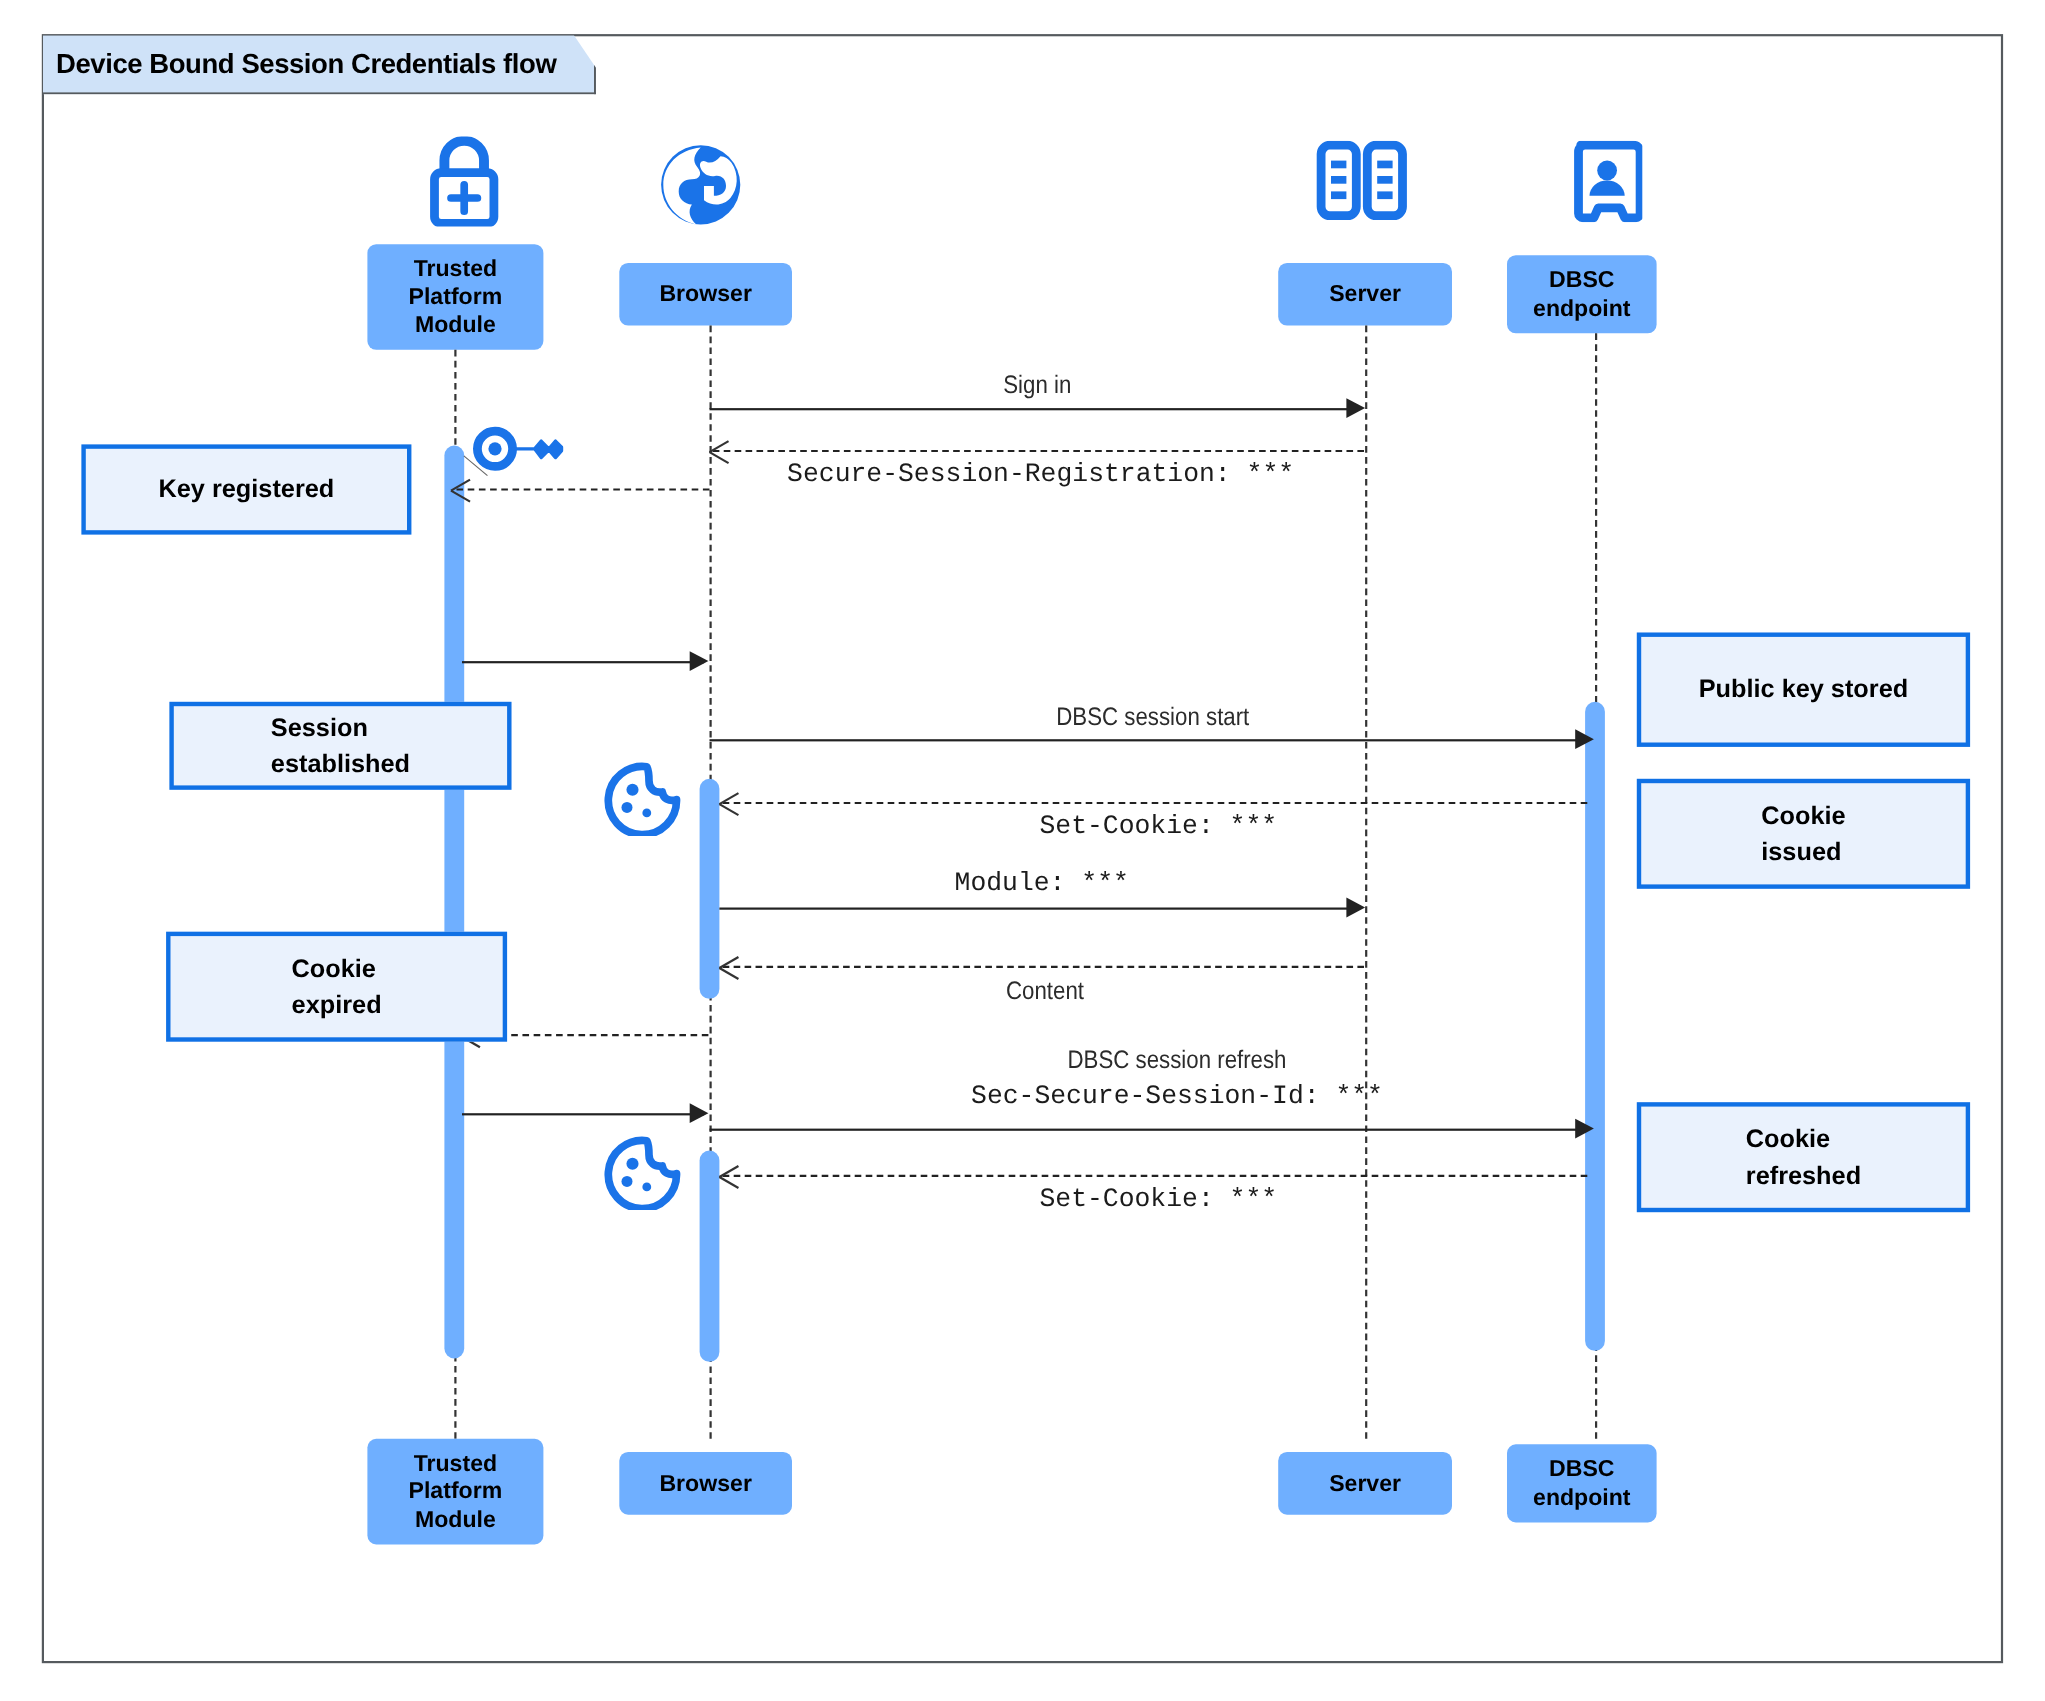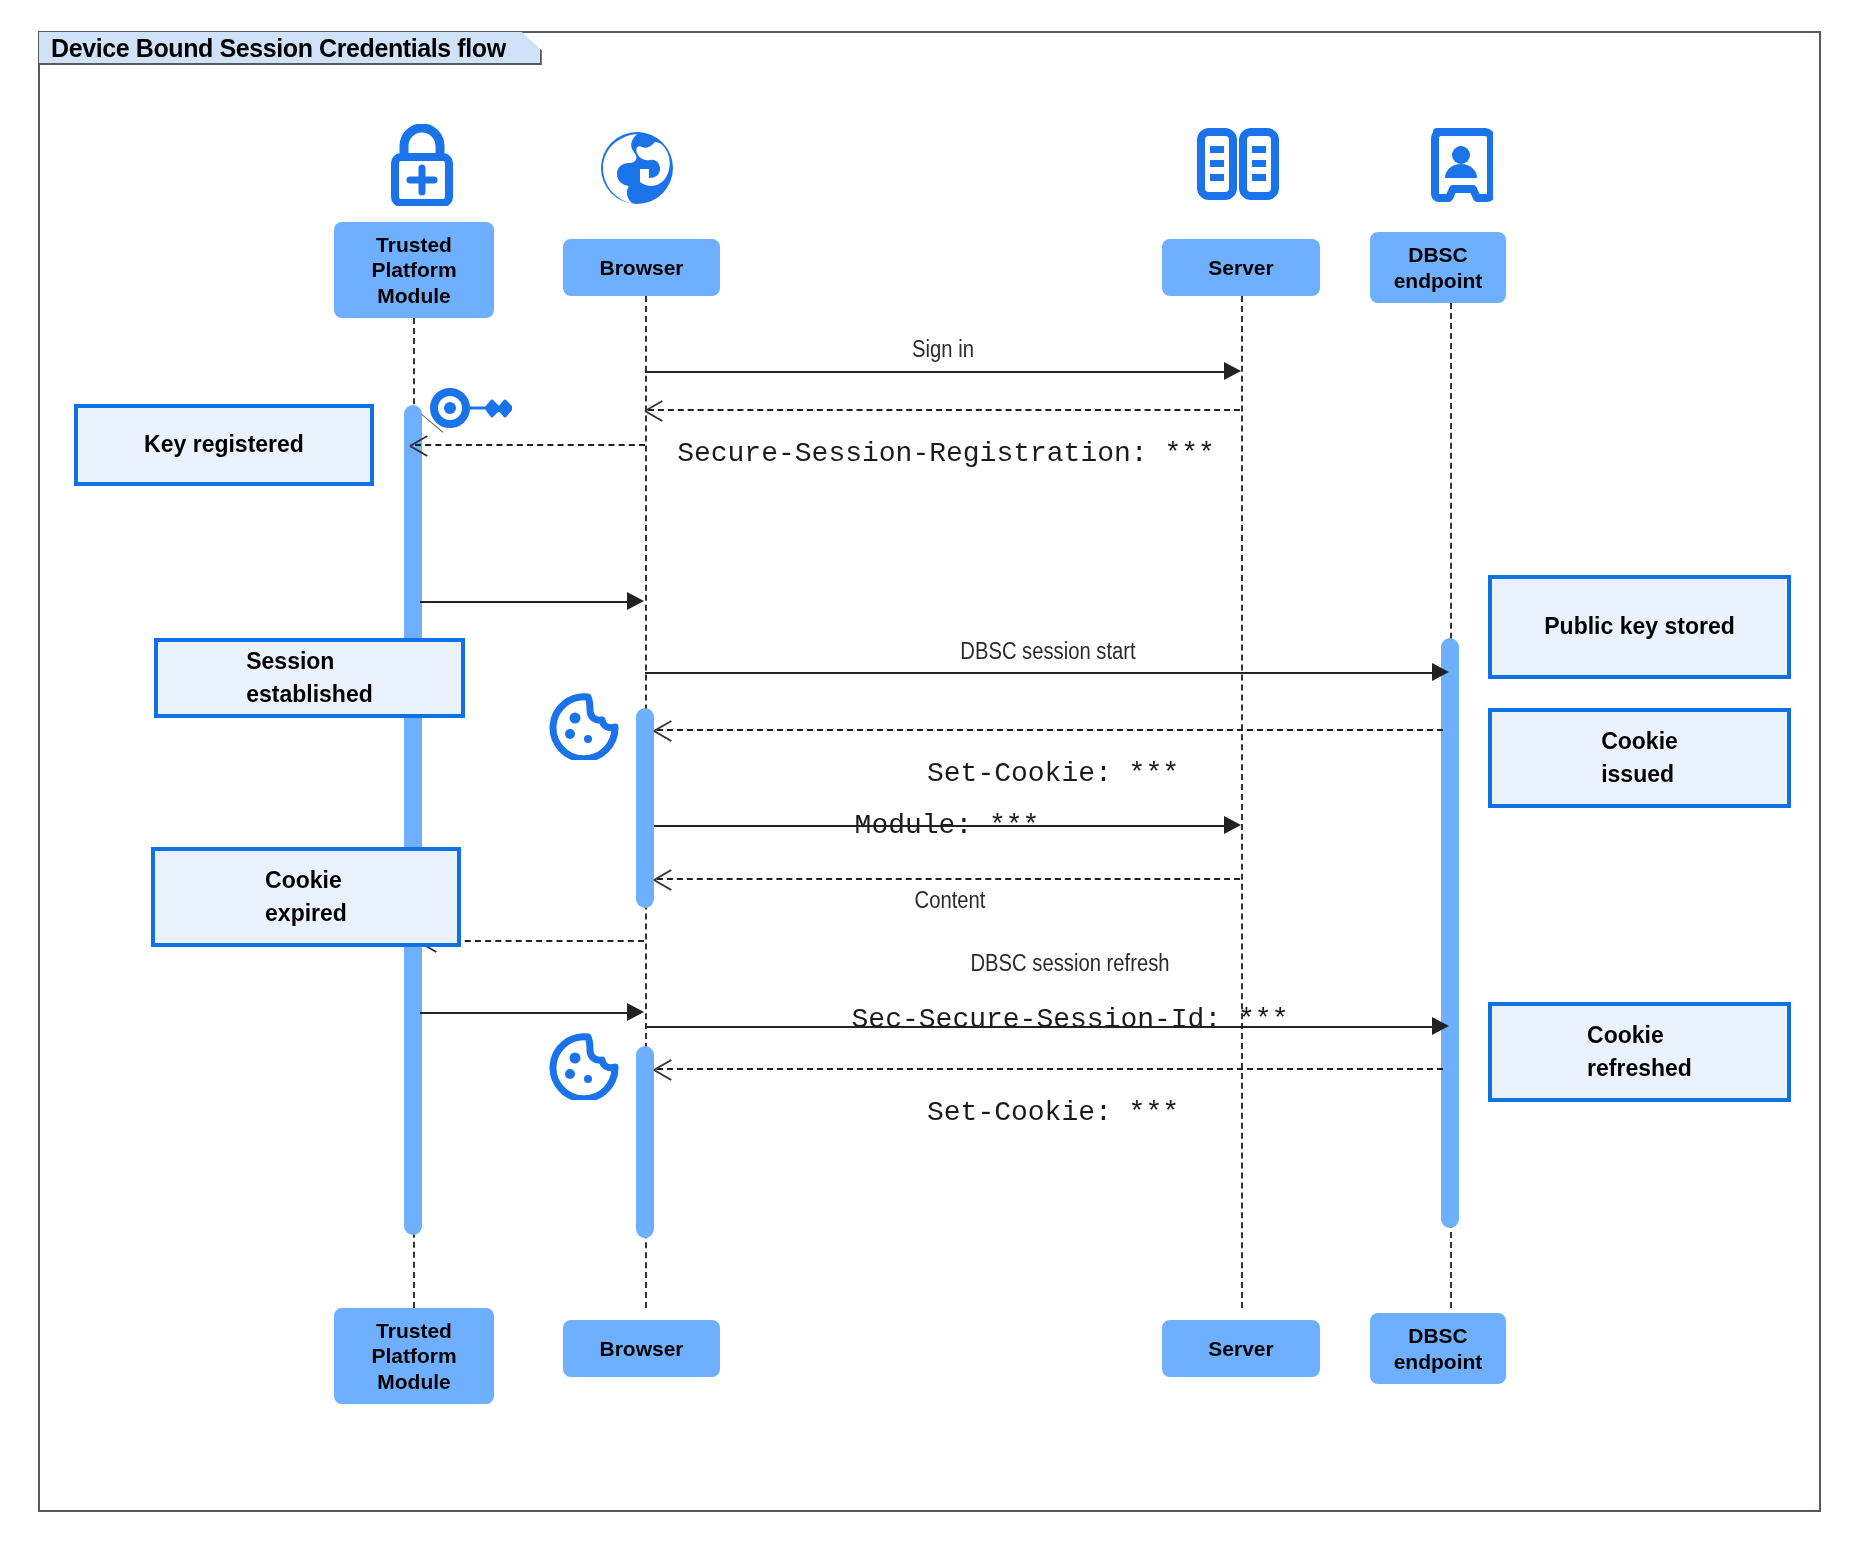--- a/index.html
+++ b/index.html
@@ -6,23 +6,23 @@
   html,body{margin:0;padding:0;background:#ffffff;}
   body{font-family:"Liberation Sans",sans-serif;}
   #stage{position:relative;width:1859px;height:1546px;background:#ffffff;overflow:hidden;}
 
   
   .frame{
     position:absolute;left:38px;top:31px;width:1783px;height:1481px;
     border:2px solid #555a5e;background:#ffffff;box-sizing:border-box;
   }
   .frame-title{
-    position:absolute;left:39px;top:32px;height:33px;
+    position:absolute;left:39px;top:32px;height:54px;
     background:#cfe2f8;border-right:2px solid #555a5e;border-bottom:2px solid #555a5e;
-    box-sizing:border-box;display:flex;align-items:flex-end;
+    box-sizing:border-box;display:flex;align-items:center;
     padding:0 34px 0 12px;
     
     clip-path:polygon(0 0, calc(100% - 20px) 0, 100% 55%, 100% 100%, 0 100%);
   }
   .frame-title span{
     font-family:"Liberation Sans",sans-serif;font-weight:bold;font-size:25px;color:#000;
     letter-spacing:-0.4px;white-space:nowrap;
   }
 
   
@@ -56,22 +56,22 @@
     transform-origin:0 50%;
   }
   .ah-open-l::before{transform:rotate(-30deg);}
   .ah-open-l::after{transform:rotate(30deg);}
 
   .msg-label{
     position:absolute;font-family:"Liberation Sans",sans-serif;font-size:23px;color:#2b2b2b;
     white-space:nowrap;text-align:center;transform:scaleX(0.88);transform-origin:50% 50%;
   }
   .msg-label.mono{
-    font-family:"Liberation Mono","DejaVu Sans Mono",monospace;font-size:28px;color:#1b1b1b;
-    transform:none;letter-spacing:0px;margin-top:20px;
+    font-family:"Liberation Mono","DejaVu Sans Mono",monospace;font-size:24px;color:#1b1b1b;
+    transform:none;letter-spacing:0px;
   }
 
   
   .note{
     position:absolute;background:#eaf2fd;border:4px solid #1071e5;box-sizing:border-box;
     display:flex;align-items:center;justify-content:center;text-align:left;
     font-family:"Liberation Sans",sans-serif;font-weight:bold;font-size:23px;color:#000;
     line-height:1.45;
   }
   .note-connector{position:absolute;height:0;border-top:1.5px solid #666;}

